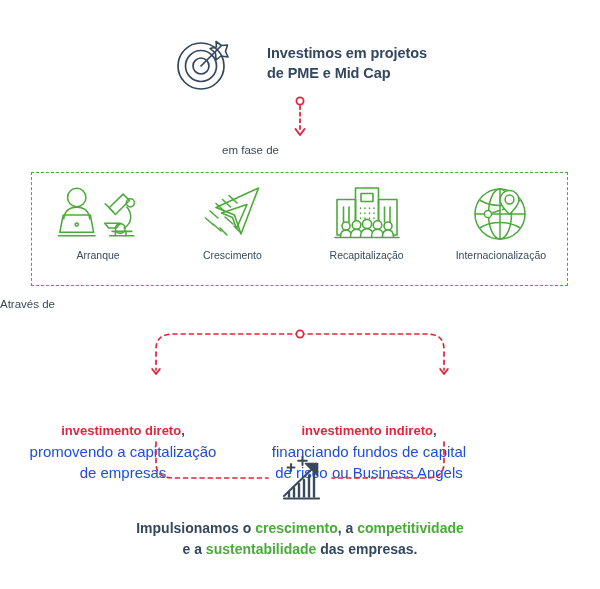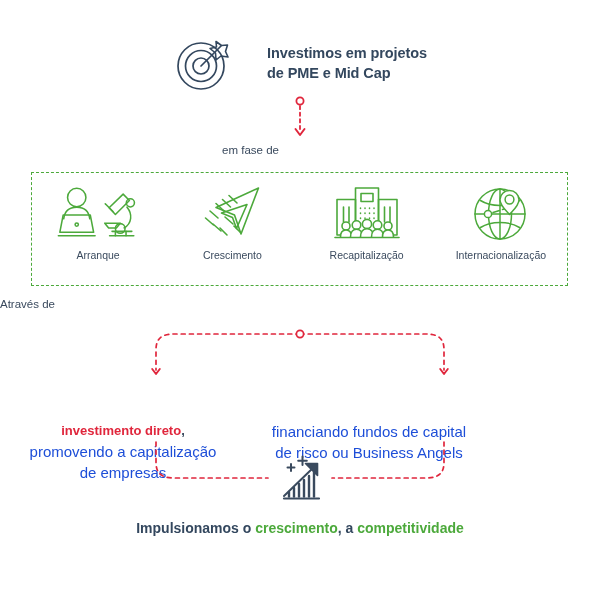--- a/index.html
+++ b/index.html
@@ -352,20 +352,21 @@
     </svg>
   </div>
 
   <div class="columns">
     <div class="col">
       <div class="col-strong"><span>investimento direto</span><span class="comma">,</span></div>
       <div class="col-body">promovendo a capitalização
 de empresas</div>
     </div>
     <div class="col">
+      <div class="col-strong"><span>investimento indireto</span><span class="comma">,</span></div>
       <div class="col-body">financiando fundos de capital
 de risco ou Business Angels</div>
     </div>
   </div>
 
   <div class="branch-bottom">
     <svg viewBox="0 0 300 56" width="300" height="56" fill="none" stroke="#e0263c" stroke-width="1.7" stroke-linecap="round" stroke-linejoin="round">
       <path d="M6 2 L6 22 C6 32 10 38 24 38 L118 38" stroke-dasharray="4 4.2"></path>
       <path d="M294 2 L294 22 C294 32 290 38 276 38 L182 38" stroke-dasharray="4 4.2"></path>
     </svg>
@@ -386,15 +387,16 @@
       <path d="M12 44 L43 14" stroke-width="2"></path>
       <path d="M33.5 11.5 L45.5 11.5 L45.5 23.5 Z" fill="#3a4a5e" stroke-width="1.6"></path>
 
       <path d="M30.5 4.5 L30.5 13 M26.2 8.7 L34.8 8.7" stroke-width="2"></path>
       <path d="M19 12 L19 19 M15.5 15.5 L22.5 15.5" stroke-width="2"></path>
     </svg>
   </div>
 
   <div class="footer-text">
     <div><span>Impulsionamos o </span><span class="hl-green">crescimento</span><span>, a </span><span class="hl-green">competitividade</span></div>
+    <div><span>e a </span><span class="hl-green">sustentabilidade</span><span> das empresas.</span></div>
   </div>
 
 </div>
 
 </body></html>

